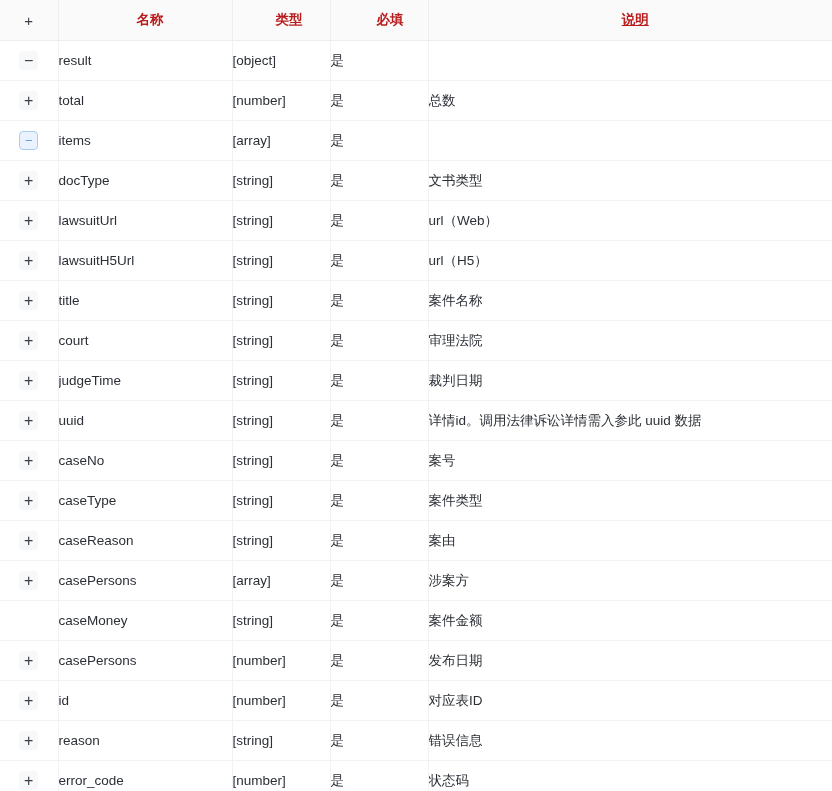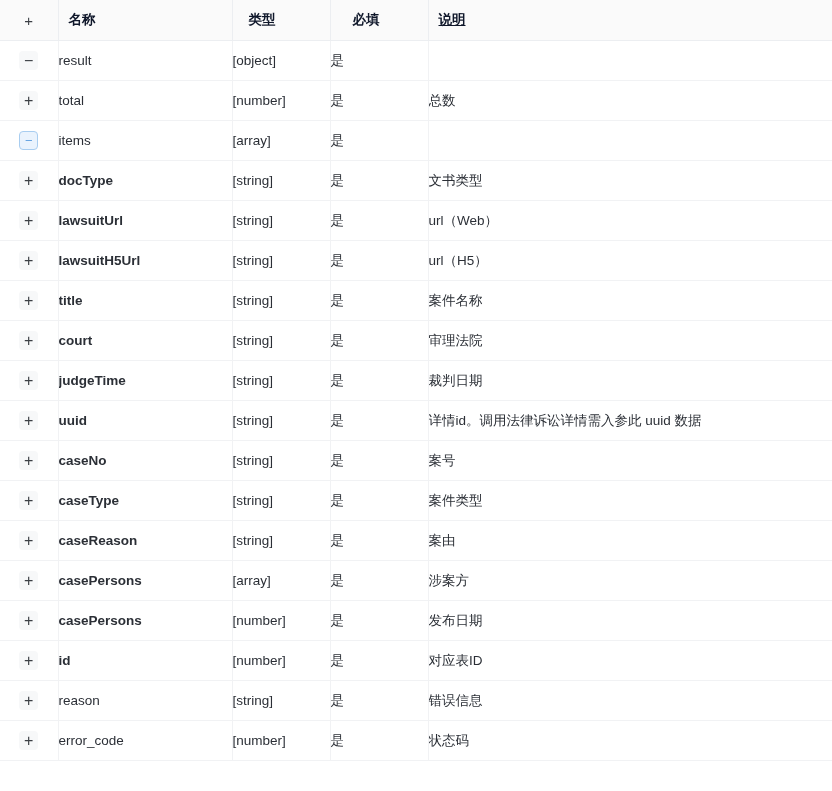--- a/index.html
+++ b/index.html
@@ -28,22 +28,22 @@
   .api-table col.c-req    { width: 98px; }
   .api-table col.c-desc   { width: 404px; }
 
   .api-table thead th {
     background: #fafafa;
     height: 40px;
     padding: 0;
     border-bottom: 1px solid #eceef1;
     font-weight: 700;
     font-size: 13.5px;
-    color: #0f172a;
-    text-align: left;
+    color: #b91c1c;
+    text-align: center;
     vertical-align: middle;
   }
   .api-table thead th.th-toggle {
     text-align: center;
     border-right: 1px solid #eceef1;
     font-weight: 400;
     color: #3b3f45;
     font-size: 15px;
   }
   .api-table thead th.th-name {
@@ -97,21 +97,21 @@
   }
   td.td-desc {
     padding-left: 10px;
     white-space: nowrap;
     overflow: hidden;
   }
 
   
   .lvl1 { padding-left: 22px; }
   .lvl2 { padding-left: 32px; }
-  .lvl3 { padding-left: 43px; font-weight: bold; }
+  .lvl3 { padding-left: 43px; }
 
   
   .tgl {
     display: inline-block;
     width: 19px;
     height: 19px;
     line-height: 19px;
     border-radius: 4px;
     text-align: center;
     font-size: 15px;
@@ -255,20 +255,27 @@
         <td class="td-desc">案由</td>
       </tr>
       <tr>
         <td class="td-toggle"><span class="tgl tgl-plus">+</span></td>
         <td class="td-name lvl3">casePersons</td>
         <td class="td-type">[array]</td>
         <td class="td-req">是</td>
         <td class="td-desc">涉案方</td>
       </tr>
       <tr>
+        <td class="td-toggle"><span class="tgl-empty"></span></td>
+        <td class="td-name lvl3">caseMoney</td>
+        <td class="td-type">[string]</td>
+        <td class="td-req">是</td>
+        <td class="td-desc">案件金额</td>
+      </tr>
+      <tr>
         <td class="td-toggle"><span class="tgl tgl-plus">+</span></td>
         <td class="td-name lvl3">casePersons</td>
         <td class="td-type">[number]</td>
         <td class="td-req">是</td>
         <td class="td-desc">发布日期</td>
       </tr>
       <tr>
         <td class="td-toggle"><span class="tgl tgl-plus">+</span></td>
         <td class="td-name lvl3">id</td>
         <td class="td-type">[number]</td>

